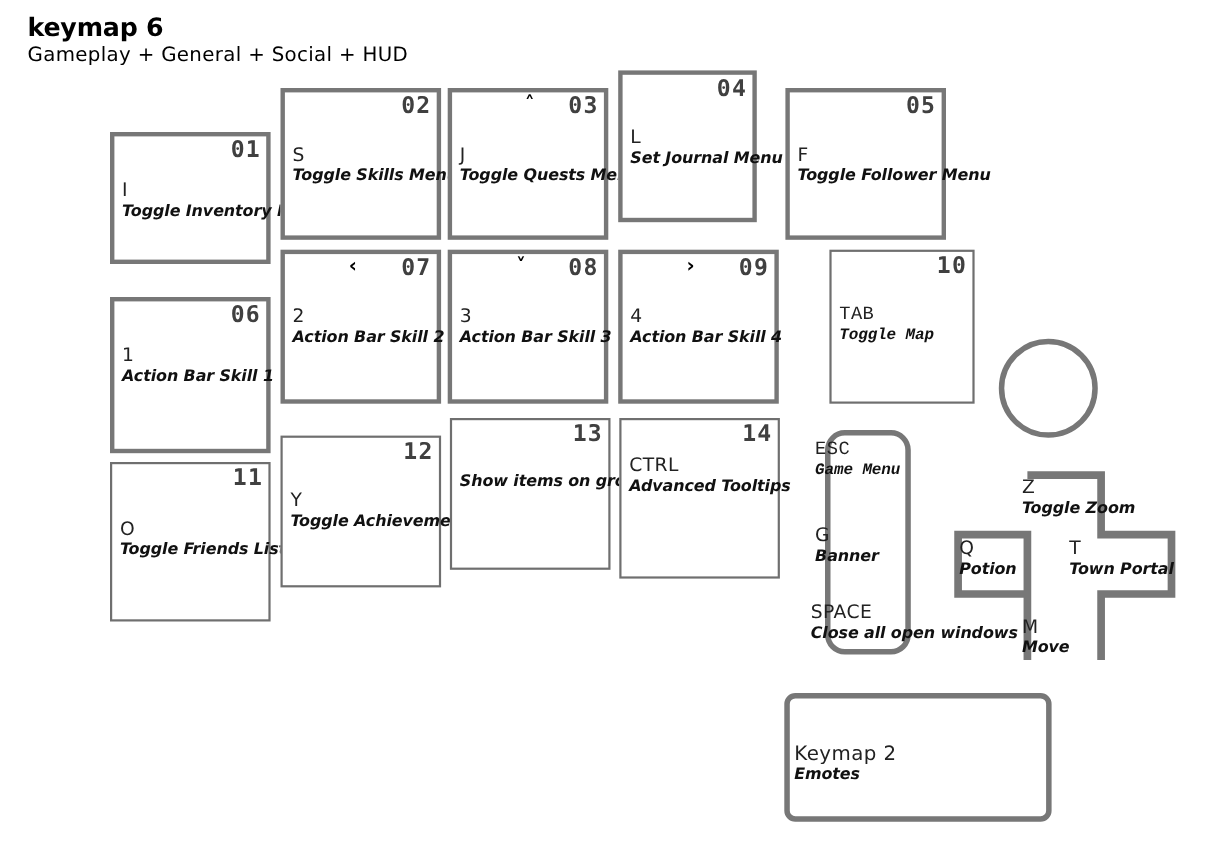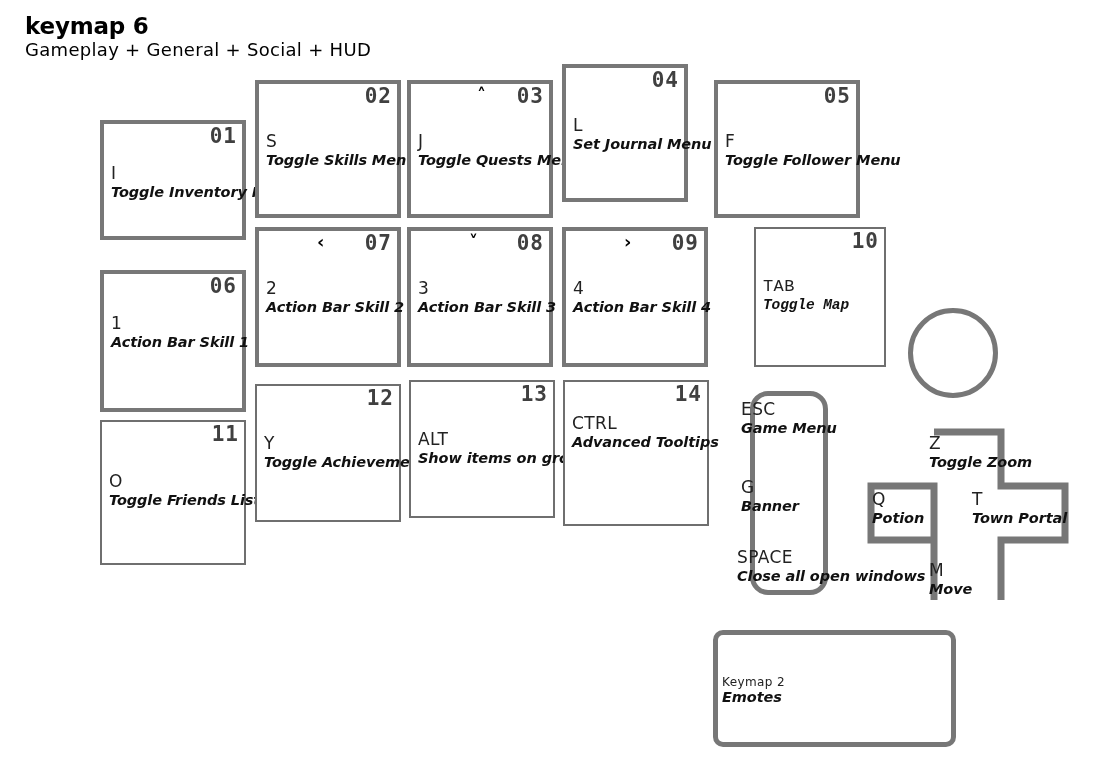--- a/index.html
+++ b/index.html
@@ -115,21 +115,21 @@
 
   
   .rounded-box {
     position: absolute;
     border: 5px solid #777777;
     border-radius: 10px;
     background: #ffffff;
     box-sizing: border-box;
   }
   .box-entry { position: absolute; left: 16px; white-space: nowrap; }
-  .box-cap { font-size: 12px; color: #222; letter-spacing: 0.4px; }
+  .box-cap { font-size: 18px; color: #222; letter-spacing: 0.4px; }
 </style>
 </head>
 <body>
 
 <div id="canvas">
 
   <div class="title-block">
     <div class="title">keymap 6</div>
     <div class="subtitle">Gameplay + General + Social + HUD</div>
   </div>
@@ -209,45 +209,44 @@
           <div class="keydesc">Toggle Map</div>
         </div>
       </div>
       <div class="key thin" style="left: 100px; top: 420px; width: 146px; height: 145px;">
         <div class="badge">11</div>
         <div class="keytext" style="top: 50px;">
           <div class="keycap">O</div>
           <div class="keydesc">Toggle Friends List</div>
         </div>
       </div>
-      <div class="key thin" style="left: 255px; top: 384px; width: 146px; height: 138px;">
+      <div class="key thin" style="left: 255px; top: 396px; width: 146px; height: 138px;">
         <div class="badge">12</div>
         <div class="keytext" style="top: 48px;">
           <div class="keycap">Y</div>
           <div class="keydesc">Toggle Achievements</div>
         </div>
       </div>
       <div class="key thin" style="left: 409px; top: 380px; width: 146px; height: 138px;">
         <div class="badge">13</div>
         <div class="keytext" style="top: 48px;">
-          <div class="keycap">ALT</div>
           <div class="keydesc">Show items on ground</div>
         </div>
       </div>
       <div class="key thin" style="left: 563px; top: 380px; width: 146px; height: 146px;">
         <div class="badge">14</div>
         <div class="keytext" style="top: 32px;">
           <div class="keycap">CTRL</div>
           <div class="keydesc">Advanced Tooltips</div>
         </div>
       </div>
     </div>
 
   <div class="pill" style="left:750px; top:391px; width:78px; height:204px;"></div>
-  <div class="pill-entry" style="left:741px; top:400px;">
+  <div class="pill-entry" style="left:741px; top:400px;font-family:Liberation Mono, monospace;">
     <div class="keycap">ESC</div>
     <div class="keydesc">Game Menu</div>
   </div>
   <div class="pill-entry" style="left:741px; top:478px;">
     <div class="keycap">G</div>
     <div class="keydesc">Banner</div>
   </div>
   <div class="pill-entry" style="left:737px; top:548px;">
     <div class="keycap">SPACE</div>
     <div class="keydesc">Close all open windows</div>

